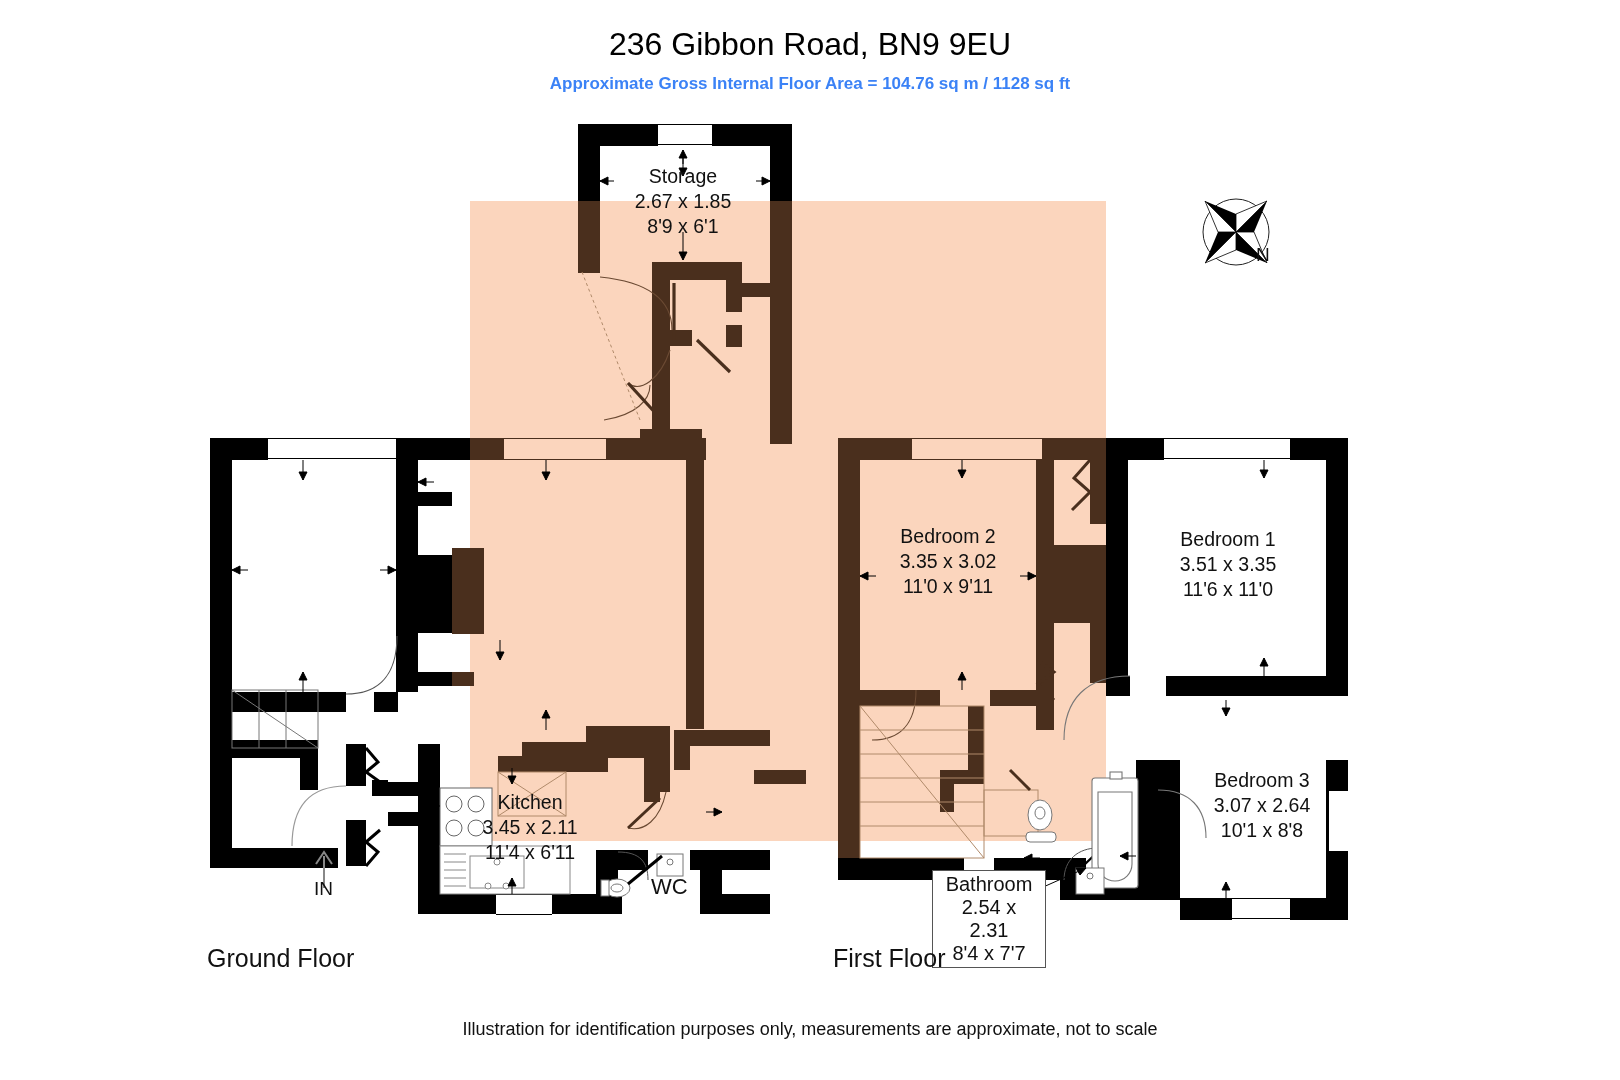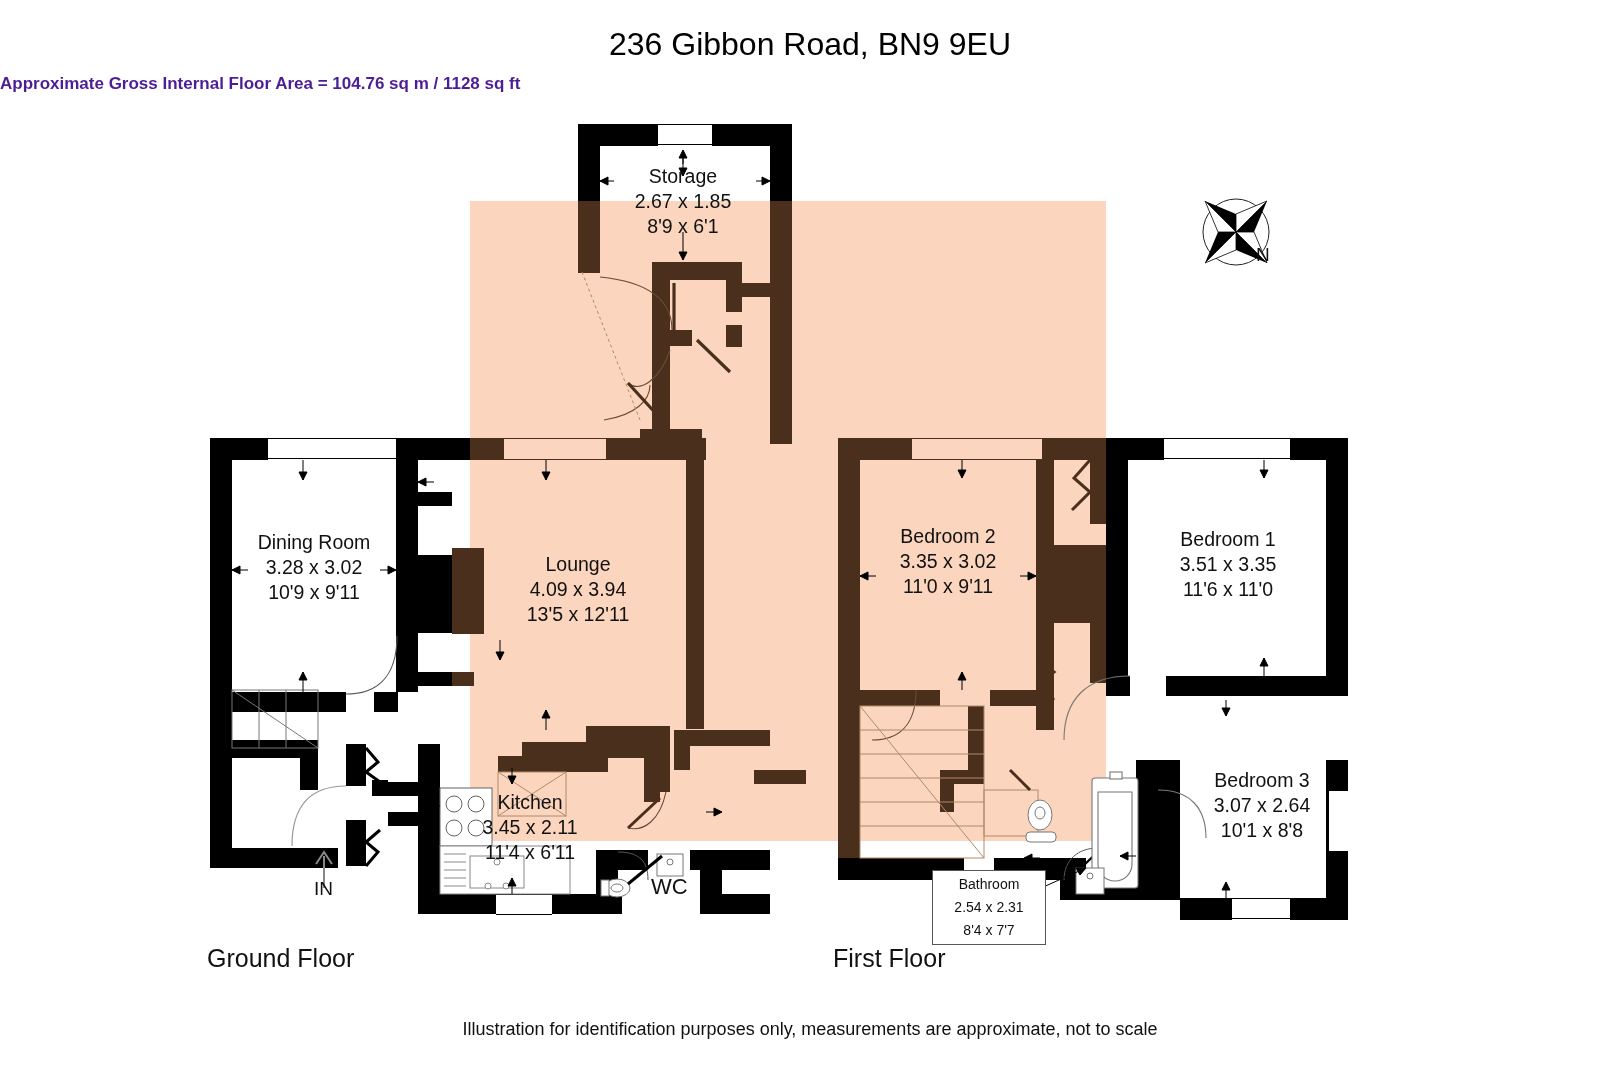--- a/index.html
+++ b/index.html
@@ -4,43 +4,43 @@
 <title>Floor Plan</title>
 <style>
   html,body{margin:0;padding:0;background:#ffffff;}
   body{width:1620px;height:1080px;position:relative;overflow:hidden;
        font-family:"Liberation Sans","DejaVu Sans",sans-serif;color:#111;}
   .stage{position:absolute;left:0;top:0;width:1492px;height:1080px;}
 
   
   .title{position:absolute;left:0;top:26px;width:1620px;text-align:center;
          font-size:32px;font-weight:400;letter-spacing:0px;color:#000;}
-  .subtitle{position:absolute;left:0;top:74px;width:1620px;text-align:left;
-            font-size:17px;font-weight:700;color:#4c1d95;}
+  .subtitle{position:absolute;left:0;top:74px;width:1620px;text-align:center;
+            font-size:17px;font-weight:700;color:#3b82f6;}
   .footer{position:absolute;left:0;top:1019px;width:1620px;text-align:center;
           font-size:18px;font-weight:400;color:#111;}
   .floor-label{position:absolute;font-size:25px;font-weight:400;color:#111;}
   #gf-label{left:207px;top:944px;}
   #ff-label{left:833px;top:944px;}
 
   
   .peach{position:absolute;background:#fbd5bd;}
 
   
   .w{position:absolute;background:#000;}      
   .wb{position:absolute;background:#4a2f1d;}
   .win{position:absolute;background:#fff;border-top:1.5px solid #000;border-bottom:1.5px solid #000;}
   .winb{position:absolute;background:#fbd5bd;border-top:1.5px solid #4a2f1d;border-bottom:1.5px solid #4a2f1d;}
 
   
   .room{position:absolute;text-align:center;font-size:19.5px;line-height:25px;color:#111;}
   .room .nm{display:block;}
   .room .d1{display:block;}
   .room .d2{display:block;}
-  .room.small{font-size:14px;line-height:23px;}
+  .room.small{font-size:20px;line-height:23px;}
   .wc-label{position:absolute;font-size:22px;font-weight:400;color:#111;}
   .in-label{position:absolute;font-size:19px;color:#111;margin-top:8px;}
   .boxed{border:1.3px solid #555;background:#fff;padding:2px 7px;}
   svg.ov{position:absolute;left:0;top:0;width:1620px;height:1080px;overflow:visible;pointer-events:none;}
 
   
   .wm{position:absolute;font-size:96px;font-weight:700;letter-spacing:-2px;
       white-space:nowrap;font-family:"DejaVu Sans","Liberation Sans",sans-serif;}
   .wm1{left:500px;top:604px;}
   .wm-a{color:#a9b9cc;}
@@ -342,31 +342,21 @@
   </svg>
 
   <div class="wm2">we do more</div>
 
   <div class="room" style="left:583px;top:164px;width:200px;">
     <span class="nm">Storage</span>
     <span class="d1">2.67 x 1.85</span>
     <span class="d2">8'9 x 6'1</span>
   </div>
 
-  <div class="room" style="left:214px;top:530px;width:200px;">
-    <span class="nm">Dining Room</span>
-    <span class="d1">3.28 x 3.02</span>
-    <span class="d2">10'9 x 9'11</span>
-  </div>
-
-  <div class="room" style="left:478px;top:552px;width:200px;">
-    <span class="nm">Lounge</span>
-    <span class="d1">4.09 x 3.94</span>
-    <span class="d2">13'5 x 12'11</span>
-  </div>
+
 
   <div class="room" style="left:430px;top:790px;width:200px;">
     <span class="nm">Kitchen</span>
     <span class="d1">3.45 x 2.11</span>
     <span class="d2">11'4 x 6'11</span>
   </div>
 
   <div class="wc-label" style="left:651px;top:874px;">WC</div>
 
   <div class="room" style="left:848px;top:524px;width:200px;">

